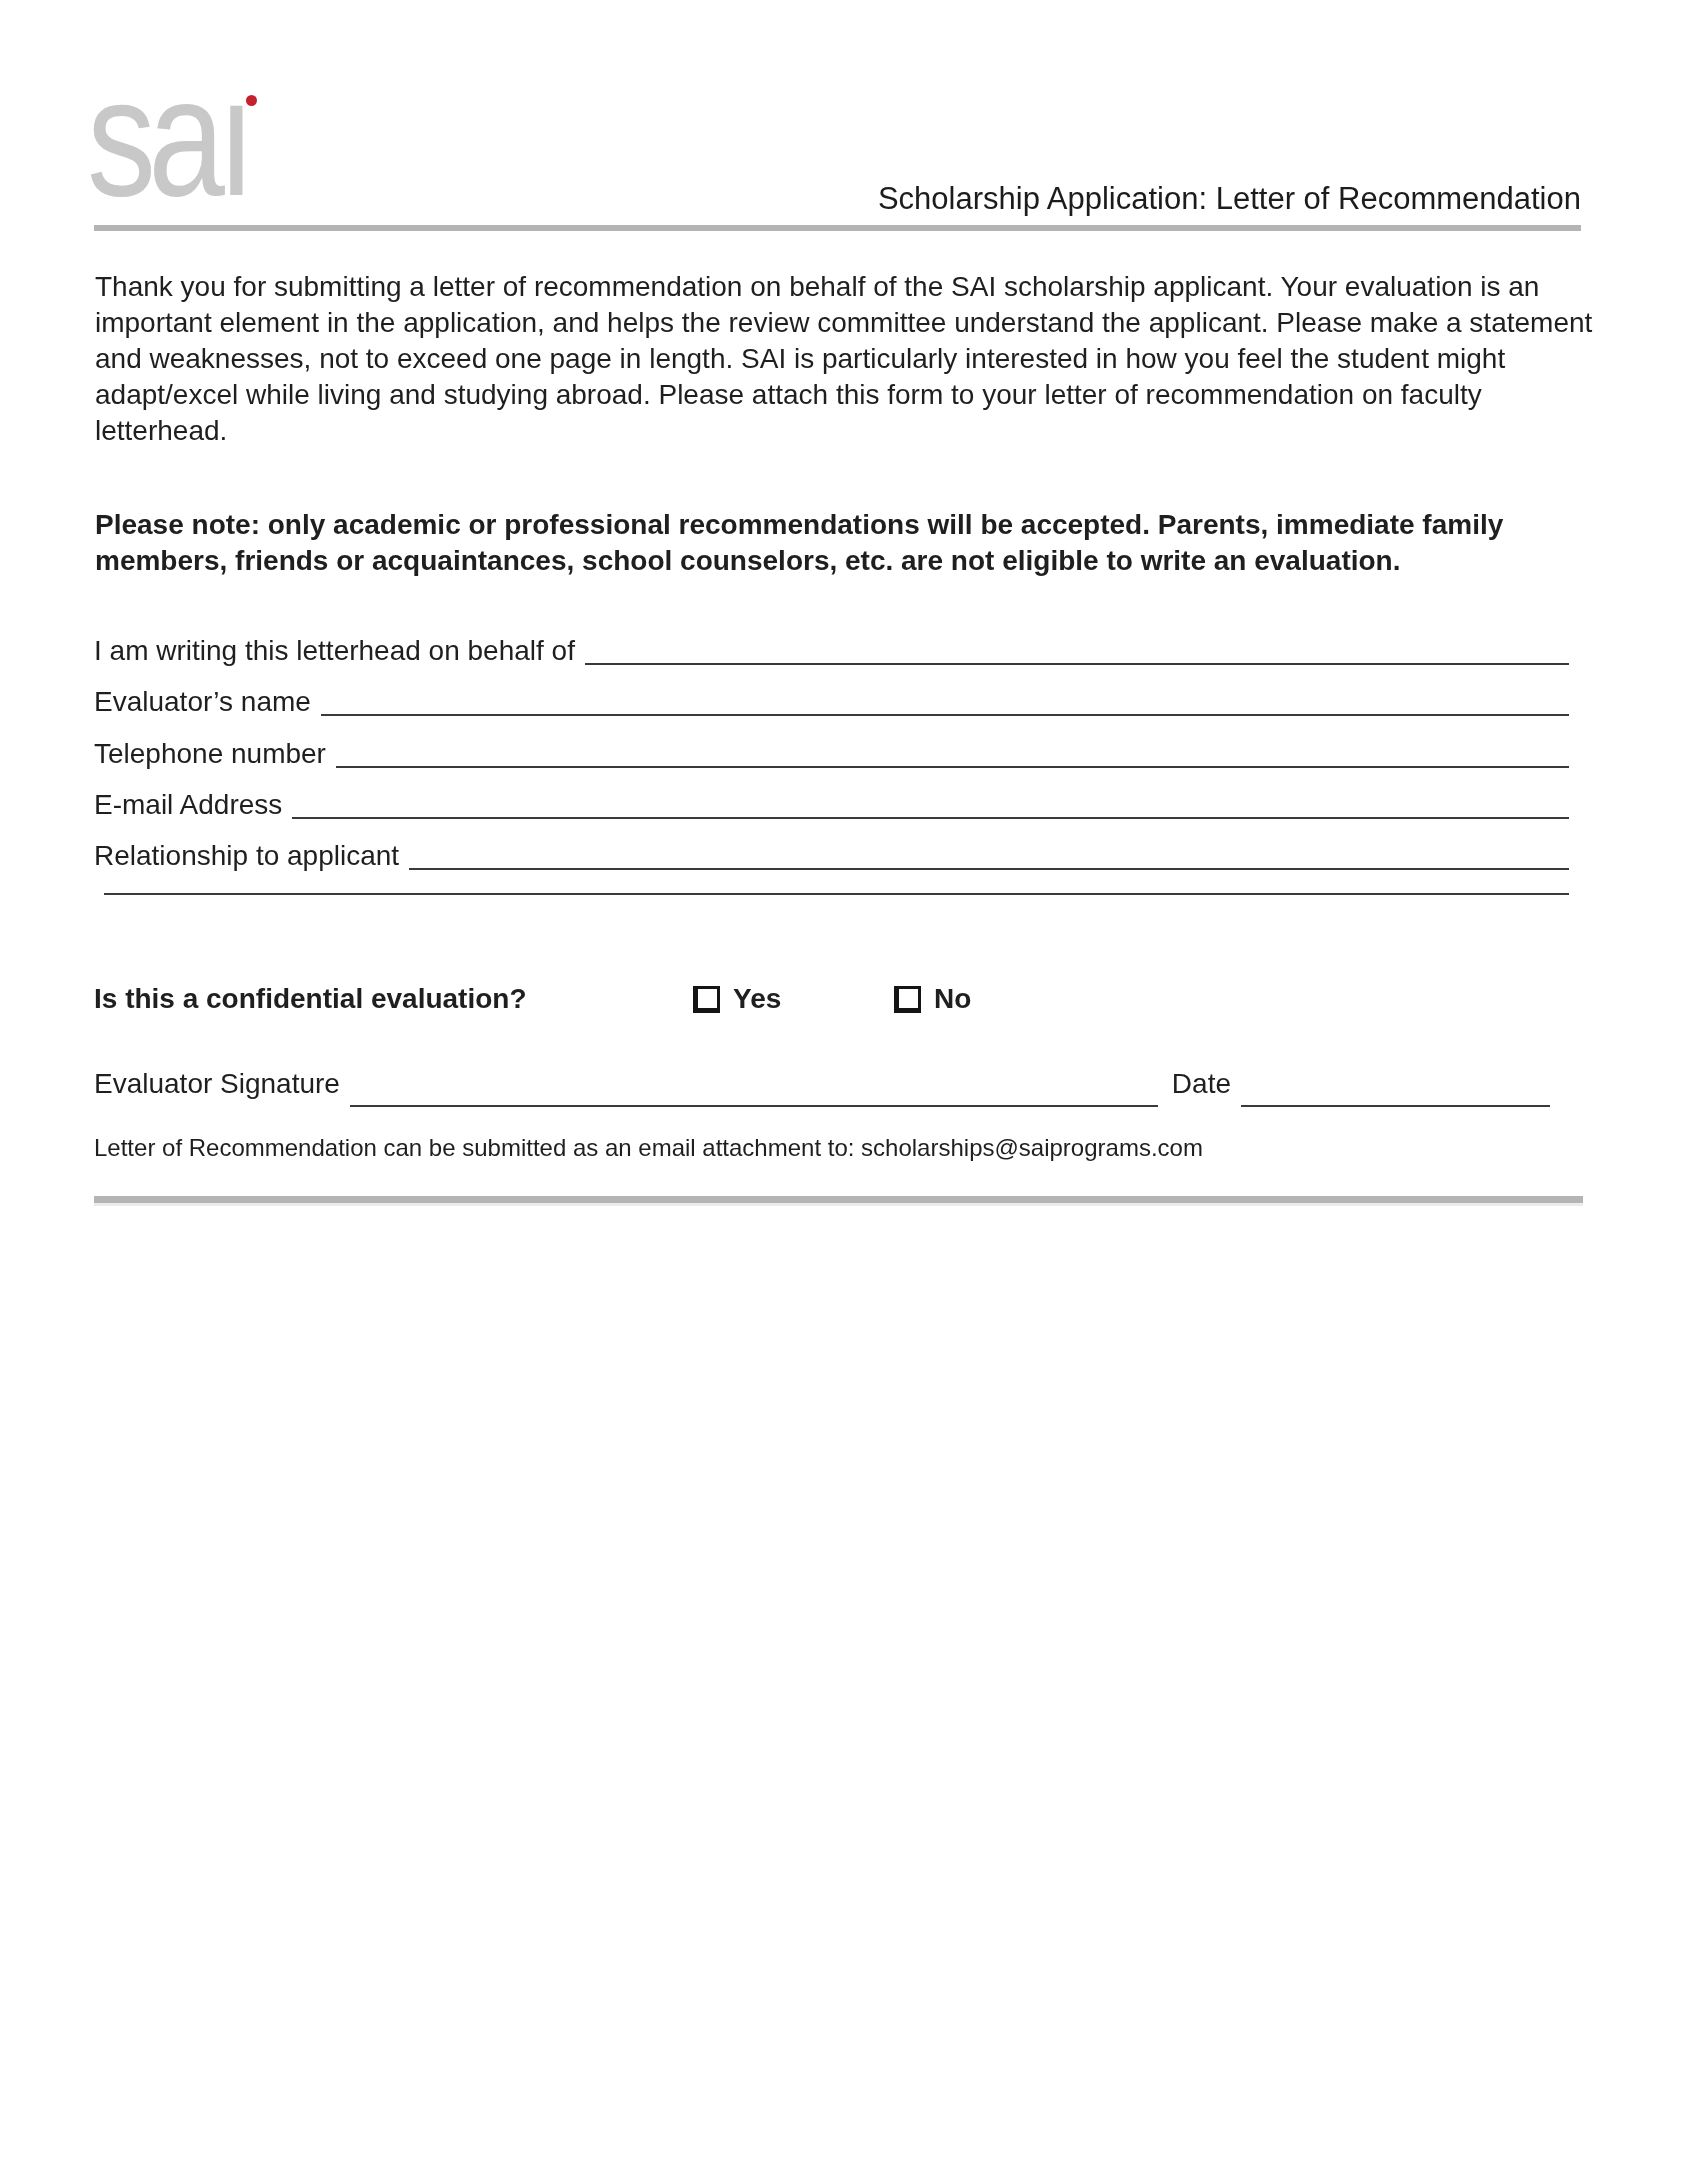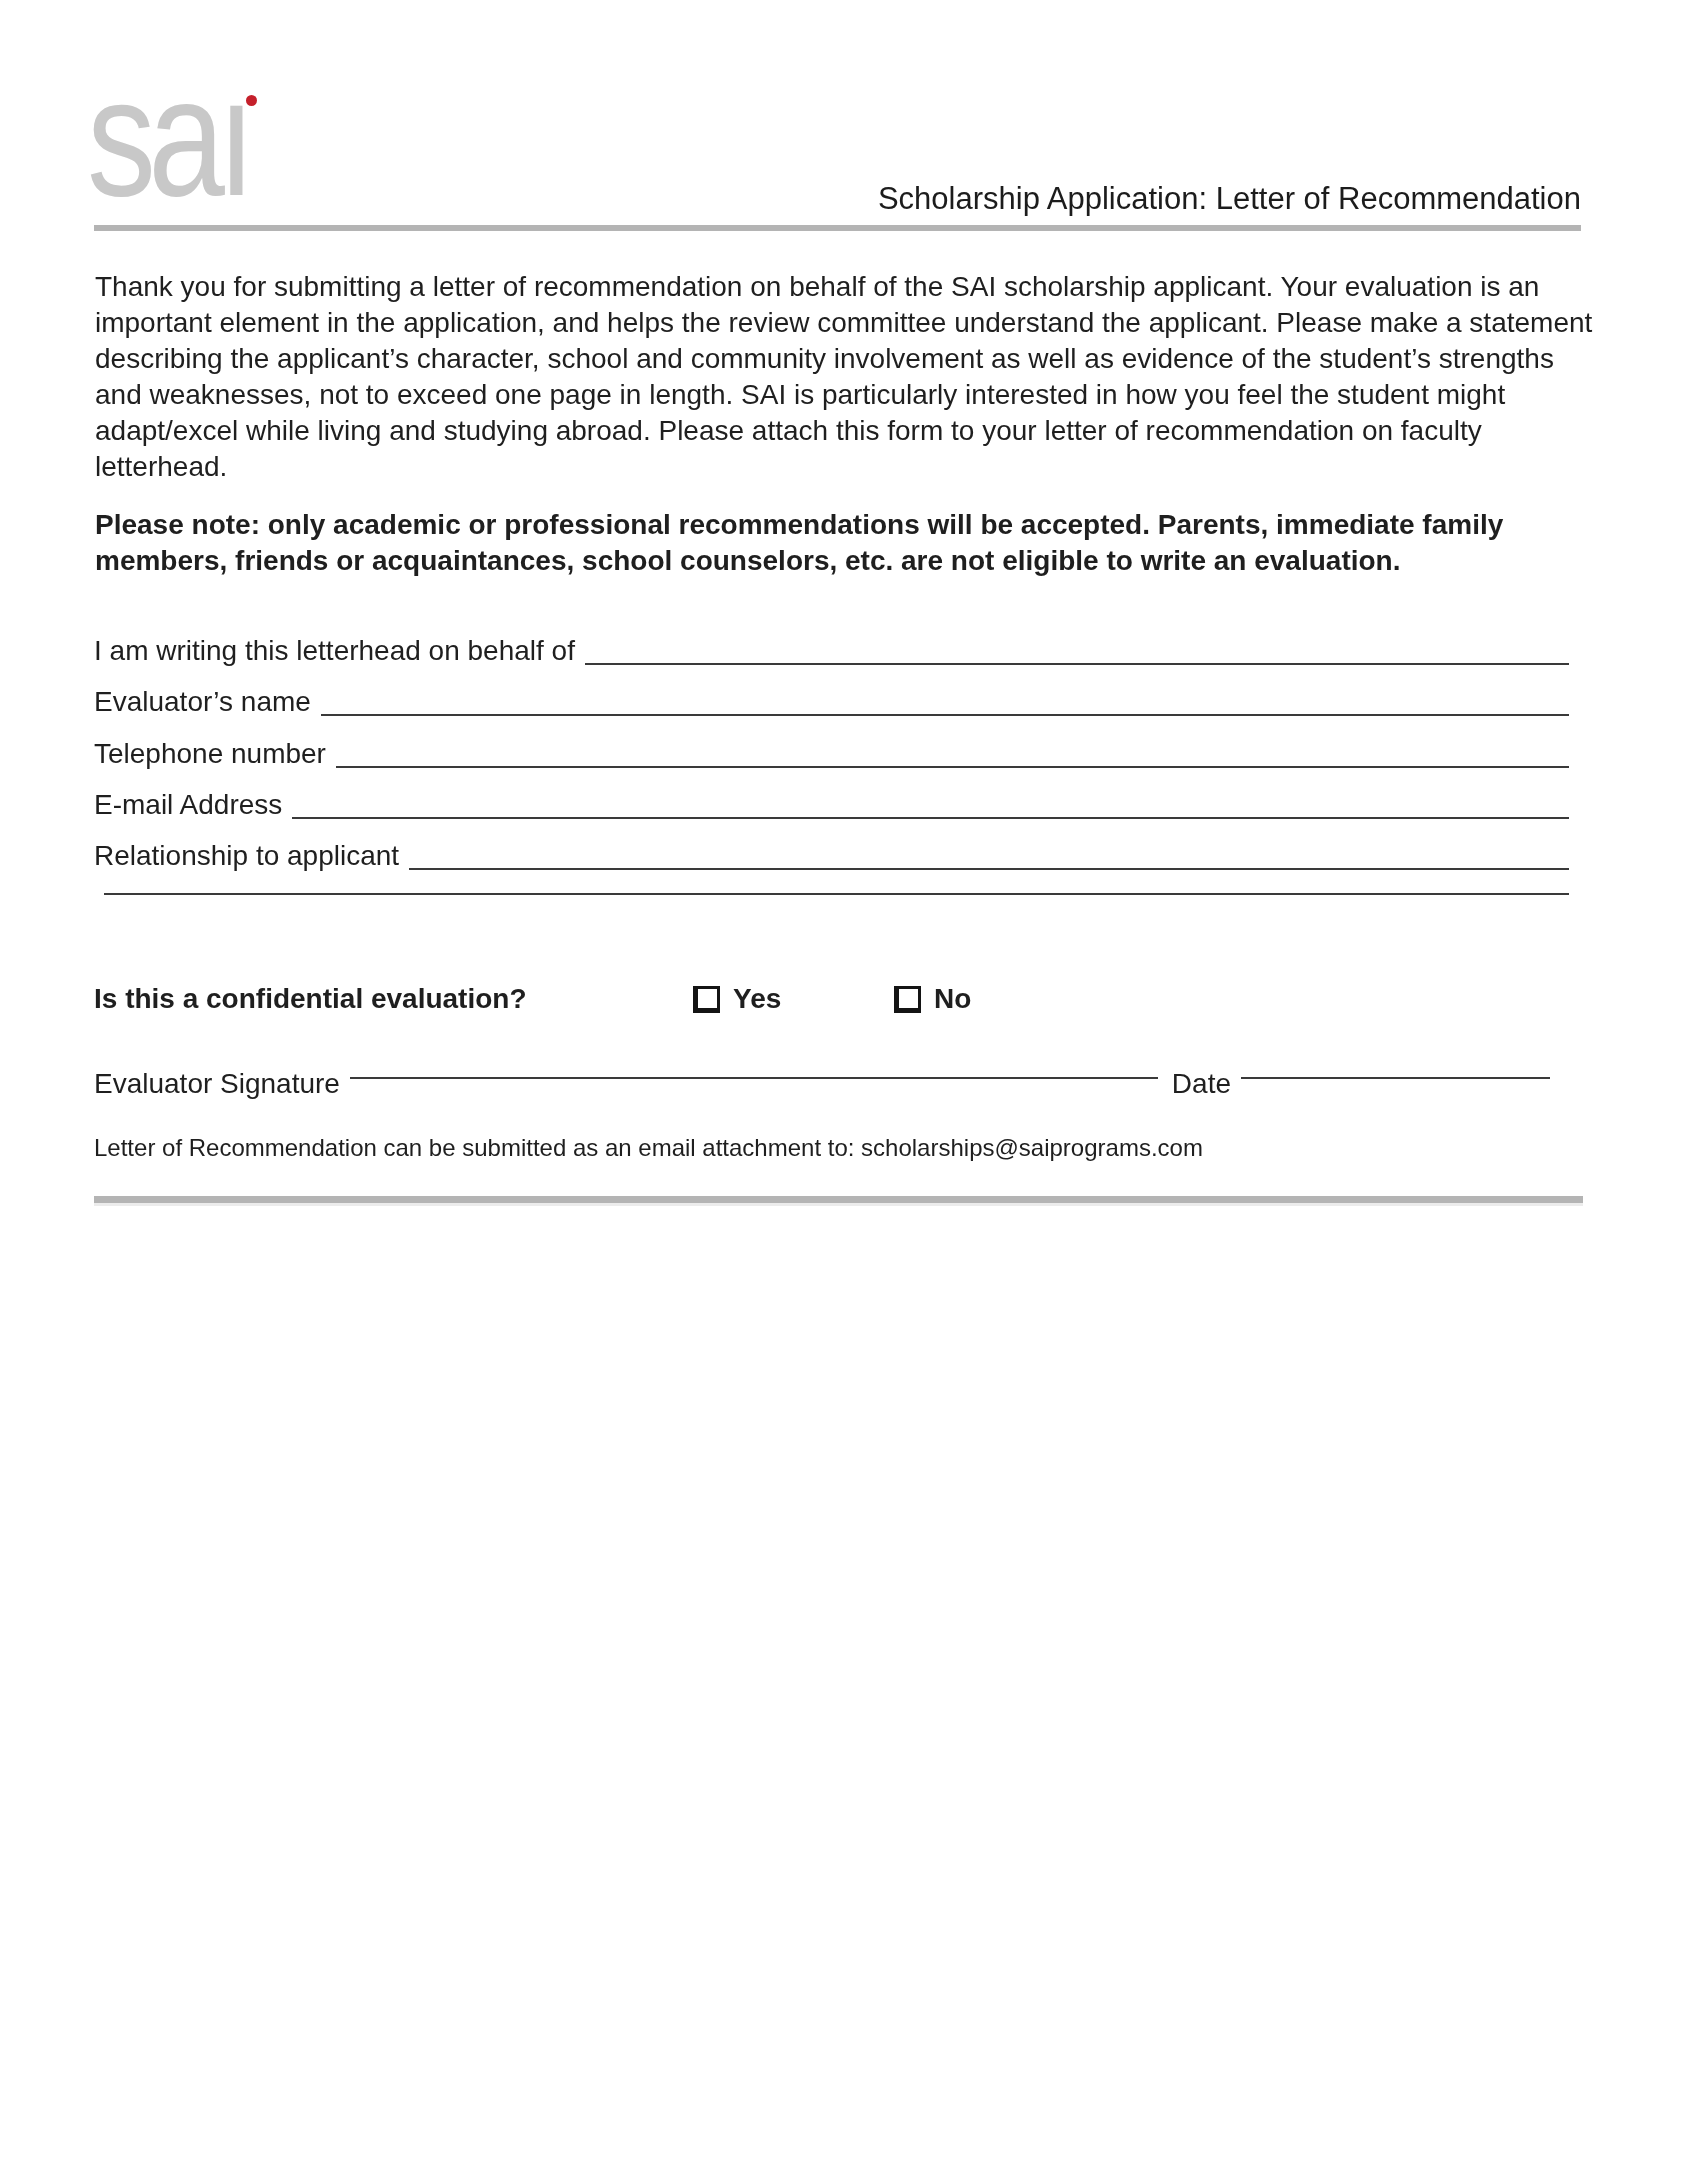--- a/index.html
+++ b/index.html
@@ -71,21 +71,21 @@
   .checkbox {
     width: 19px; height: 19px;
     border-style: solid; border-color: #141414;
     border-width: 3px 3px 5px 5px;
     margin-right: 13px;
     background: #ffffff;
   }
   
   .sig-row {
     position: absolute; left: 94px; right: 133px;
-    display: flex; align-items: flex-start;
+    display: flex; align-items: flex-end;
     font-size: 28px; line-height: 36px;
   }
   .date-label { margin-left: 14px; }
   .date-line { flex: 0 0 309px; }
   
   .submission { position: absolute; left: 94px; top: 1130px; margin: 0; font-size: 24px; line-height: 36px; white-space: nowrap; }
 </style>
 </head>
 <body>
 
@@ -95,21 +95,20 @@
     <span class="logo-text">saı</span>
   </div>
   <span class="logo-dot"></span>
 
   <div class="title">Scholarship Application: Letter of Recommendation</div>
   <div class="rule rule-top"></div>
 
   <div class="textblock intro">
     <div class="tline">Thank you for submitting a letter of recommendation on behalf of the SAI scholarship applicant. Your evaluation is an</div>
     <div class="tline">important element in the application, and helps the review committee understand the applicant. Please make a statement</div>
-    <div class="tline">describing the applicant’s character, school and community involvement as well as evidence of the student’s strengths</div>
     <div class="tline">and weaknesses, not to exceed one page in length. SAI is particularly interested in how you feel the student might</div>
     <div class="tline">adapt/excel while living and studying abroad. Please attach this form to your letter of recommendation on faculty</div>
     <div class="tline">letterhead.</div>
   </div>
 
   <div class="textblock note">
     <div class="tline">Please note: only academic or professional recommendations will be accepted. Parents, immediate family</div>
     <div class="tline">members, friends or acquaintances, school counselors, etc. are not eligible to write an evaluation.</div>
   </div>
 

